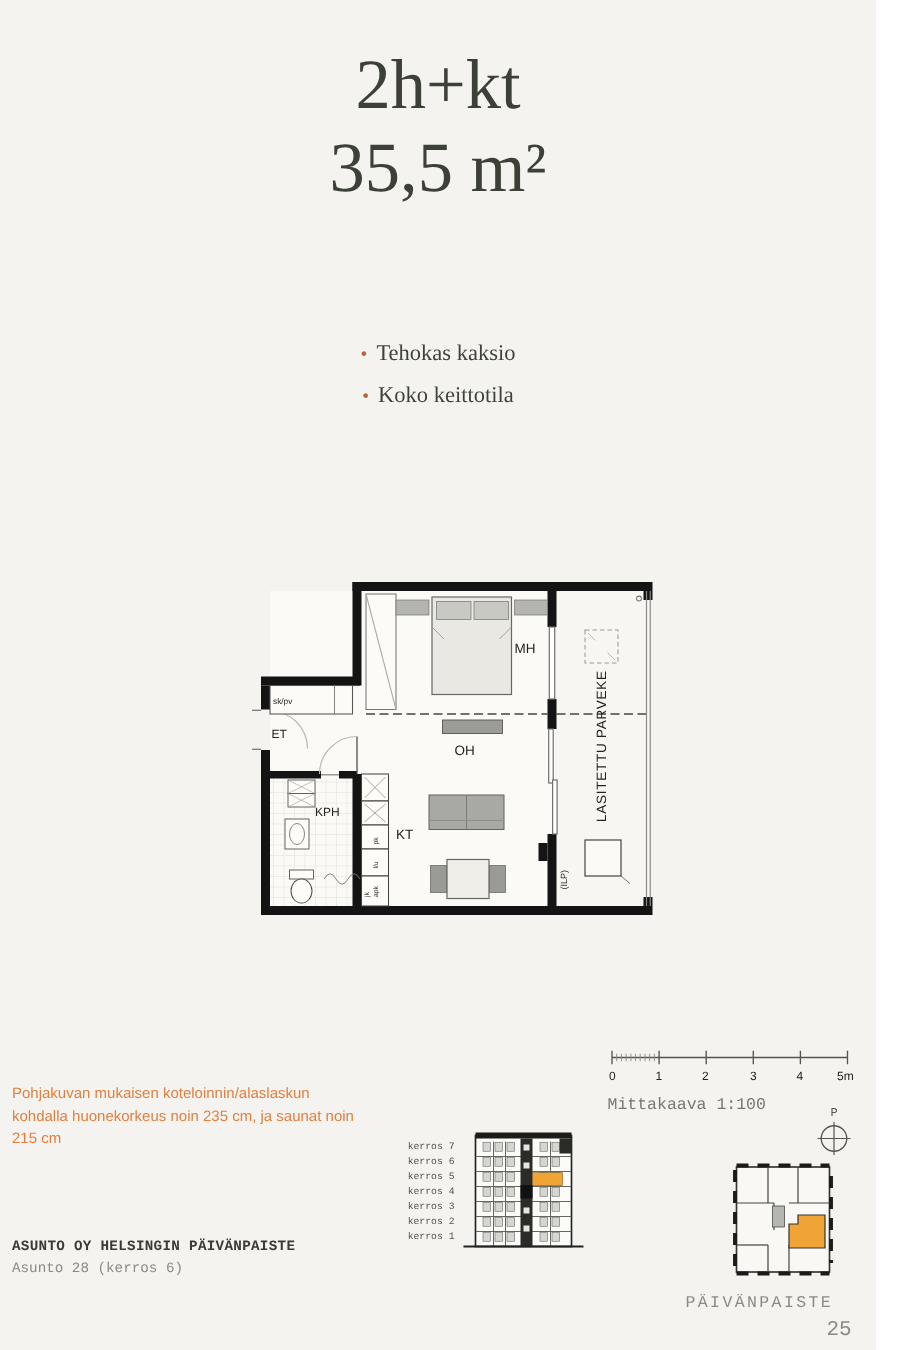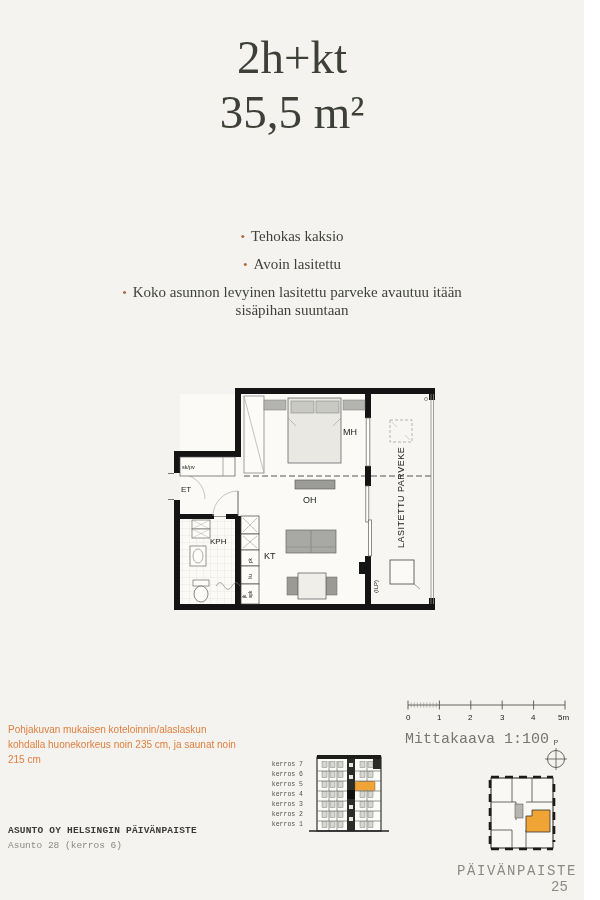--- a/index.html
+++ b/index.html
@@ -25,55 +25,54 @@
         font-size:10px;line-height:1.5;color:#e08040;margin-top:12px;}
 
   
   .project{position:absolute;left:8px;top:777px;font-family:"Liberation Mono",monospace;}
   .project .name{font-size:9.5px;font-weight:bold;color:#3a3a36;letter-spacing:.2px;margin-top:48px;}
   .project .apt{font-size:9.5px;color:#8b8b85;margin-top:4px;}
 
   
   .scalebar{position:absolute;left:405px;top:697px;}
   .scale-caption{position:absolute;left:405px;top:731px;
-        font-family:"Liberation Mono",monospace;font-size:15px;color:#77776f;}
+        font-family:"Liberation Mono",monospace;font-size:11px;color:#77776f;}
 
   
   .elevation{position:absolute;left:257px;top:753px;display:flex;align-items:flex-start;}
   .floor-labels{width:46px;text-align:right;padding:7px 4px 0 0;
         font-family:"Liberation Mono",monospace;font-size:6.5px;line-height:10px;color:#55554f;}
 
   
   .siteplan{position:absolute;left:486px;top:772px;}
   .compass{position:absolute;left:543px;top:738px;text-align:center;
         font-family:"Liberation Mono",monospace;font-size:8px;color:#55554f;}
 
   
   .footer-name{position:absolute;left:457px;top:863px;font-family:"Liberation Mono",monospace;
-        font-size:14px;letter-spacing:1.6px;color:#8b8b85;}
+        font-size:11px;letter-spacing:1.6px;color:#8b8b85;}
   .footer-page{position:absolute;left:551px;top:863px;font-family:"Liberation Mono",monospace;
         font-size:14px;color:#8b8b85;margin-top:16px;}
 
   svg text{font-family:"Liberation Sans",sans-serif;fill:#22241f;}
   svg .mono{font-family:"Liberation Mono",monospace;fill:#55554f;}
 </style>
 </head>
 <body>
 
 <div class="page">
 
   <div class="title">
     <div>2h+kt</div>
     <div>35,5 m²</div>
   </div>
 
   <div class="features">
     <div class="feature"><span class="dot">•</span><span>Tehokas kaksio</span></div>
-    <div class="feature"><span class="dot">•</span><span>Avoin lasitettu</span></div>
-    <div class="feature"><span class="dot">•</span><span>Koko asunnon levyinen lasitettu parveke avautuu itään sisäpihan suuntaan</span></div>
+    <div class="feature"><span class="dot">•</span><span>Koko keittotila</span></div>
   </div>
 
   <div class="plan">
     <svg width="272" height="227" viewBox="0 0 272 227">
       <defs>
         <pattern id="tiles" width="7" height="7" patternUnits="userSpaceOnUse">
           <path d="M0,0 H7 M0,0 V7" stroke="#dddcd6" stroke-width="0.6" fill="none"></path>
         </pattern>
       </defs>
 

